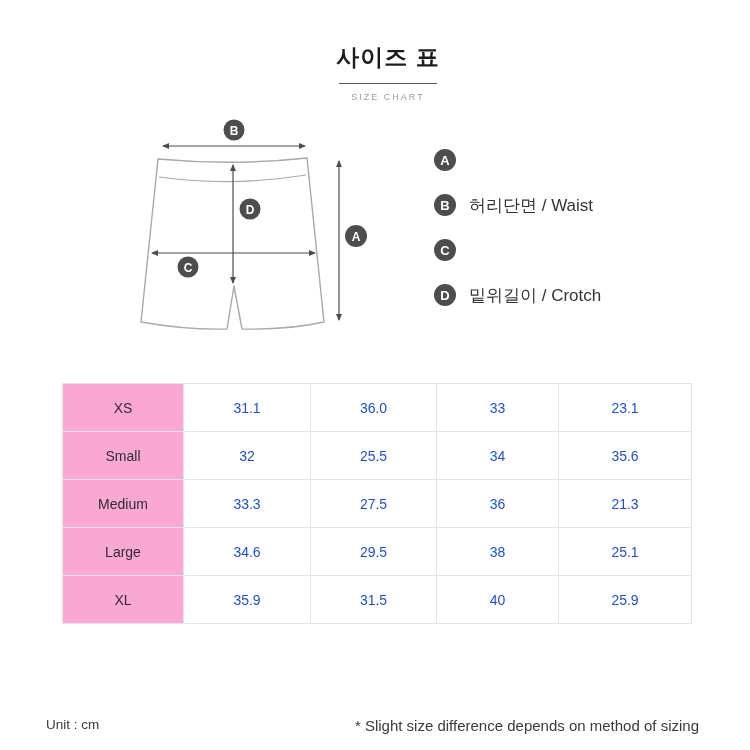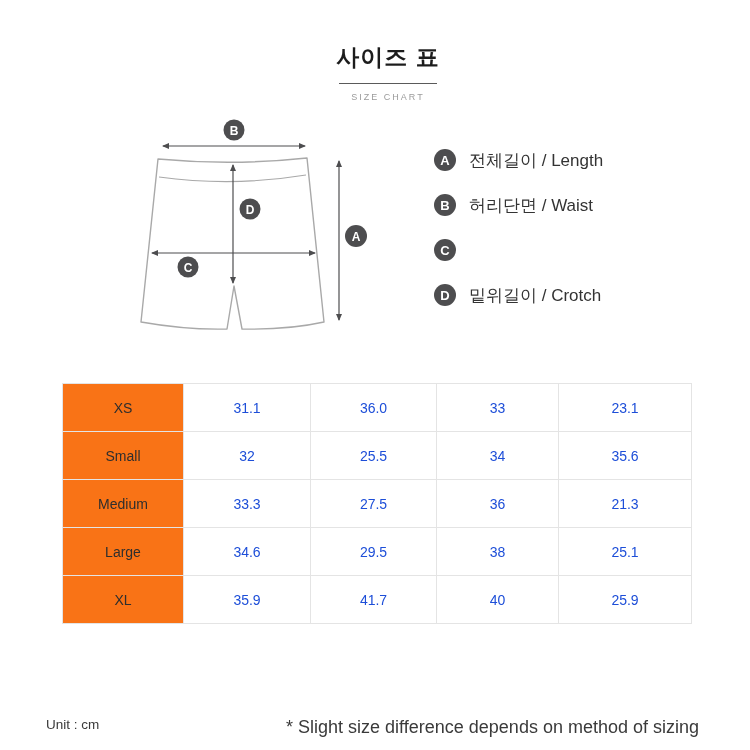--- a/index.html
+++ b/index.html
@@ -24,28 +24,28 @@
   }
   .legend-label{margin-left:13px;font-size:17px;font-weight:500;color:#333333;white-space:nowrap;}
   
   .size-table{position:absolute;left:62px;top:383px;border-collapse:collapse;table-layout:fixed;}
   .size-table td,.size-table th{
     border:1px solid #e4e4e4;text-align:center;vertical-align:middle;padding:0;
   }
   .size-table tr.head-row{height:49px;}
   .size-table tr.data-row{height:48px;}
   .head-cell{background:#f7f7f7;}
-  .first-col{background:#f97316;}
+  .first-col{background:#f9a8d4;}
   .ko{display:block;font-size:14px;font-weight:700;color:#2e2e2e;line-height:18px;}
   .en{display:block;font-size:13px;font-weight:400;color:#2e2e2e;line-height:17px;}
   .size-label{font-size:14px;font-weight:400;color:#2e2e2e;}
   .val{font-size:14px;font-weight:400;color:#1d4ed8;}
   
   .footer-unit{position:absolute;left:46px;top:717px;font-size:13.5px;color:#3a3a3a;}
-  .footer-note{position:absolute;right:51px;top:717px;font-size:18px;color:#3a3a3a;text-align:right;}
+  .footer-note{position:absolute;right:51px;top:717px;font-size:15px;color:#3a3a3a;text-align:right;}
 </style>
 </head>
 <body>
 
 <div class="title-block">
   <div class="page-title">사이즈 표</div>
   <div class="title-divider"></div>
   <div class="page-subtitle">SIZE CHART</div>
 </div>
 
@@ -87,21 +87,20 @@
     <g>
       <circle cx="58" cy="159" r="10.5" fill="#4d4d4f"></circle>
       <text x="58" y="163.5" text-anchor="middle" font-size="12" font-weight="bold" fill="#ffffff">C</text>
     </g>
   </svg>
 </div>
 
 <div class="legend">
   <div class="legend-row">
     <div class="legend-badge">A</div>
-    <div class="legend-label">전체길이 / Length</div>
   </div>
   <div class="legend-row">
     <div class="legend-badge">B</div>
     <div class="legend-label">허리단면 / Waist</div>
   </div>
   <div class="legend-row">
     <div class="legend-badge">C</div>
   </div>
   <div class="legend-row">
     <div class="legend-badge">D</div>
@@ -143,21 +142,21 @@
     <tr class="data-row">
       <td class="first-col"><span class="size-label">Large</span></td>
       <td><span class="val">34.6</span></td>
       <td><span class="val">29.5</span></td>
       <td><span class="val">38</span></td>
       <td><span class="val">25.1</span></td>
     </tr>
     <tr class="data-row">
       <td class="first-col"><span class="size-label">XL</span></td>
       <td><span class="val">35.9</span></td>
-      <td><span class="val">41.7</span></td>
+      <td><span class="val">31.5</span></td>
       <td><span class="val">40</span></td>
       <td><span class="val">25.9</span></td>
     </tr>
   </tbody>
 </table>
 
 <div class="footer-unit">Unit : cm</div>
 <div class="footer-note">* Slight size difference depends on method of sizing</div>
 
 </body></html>

